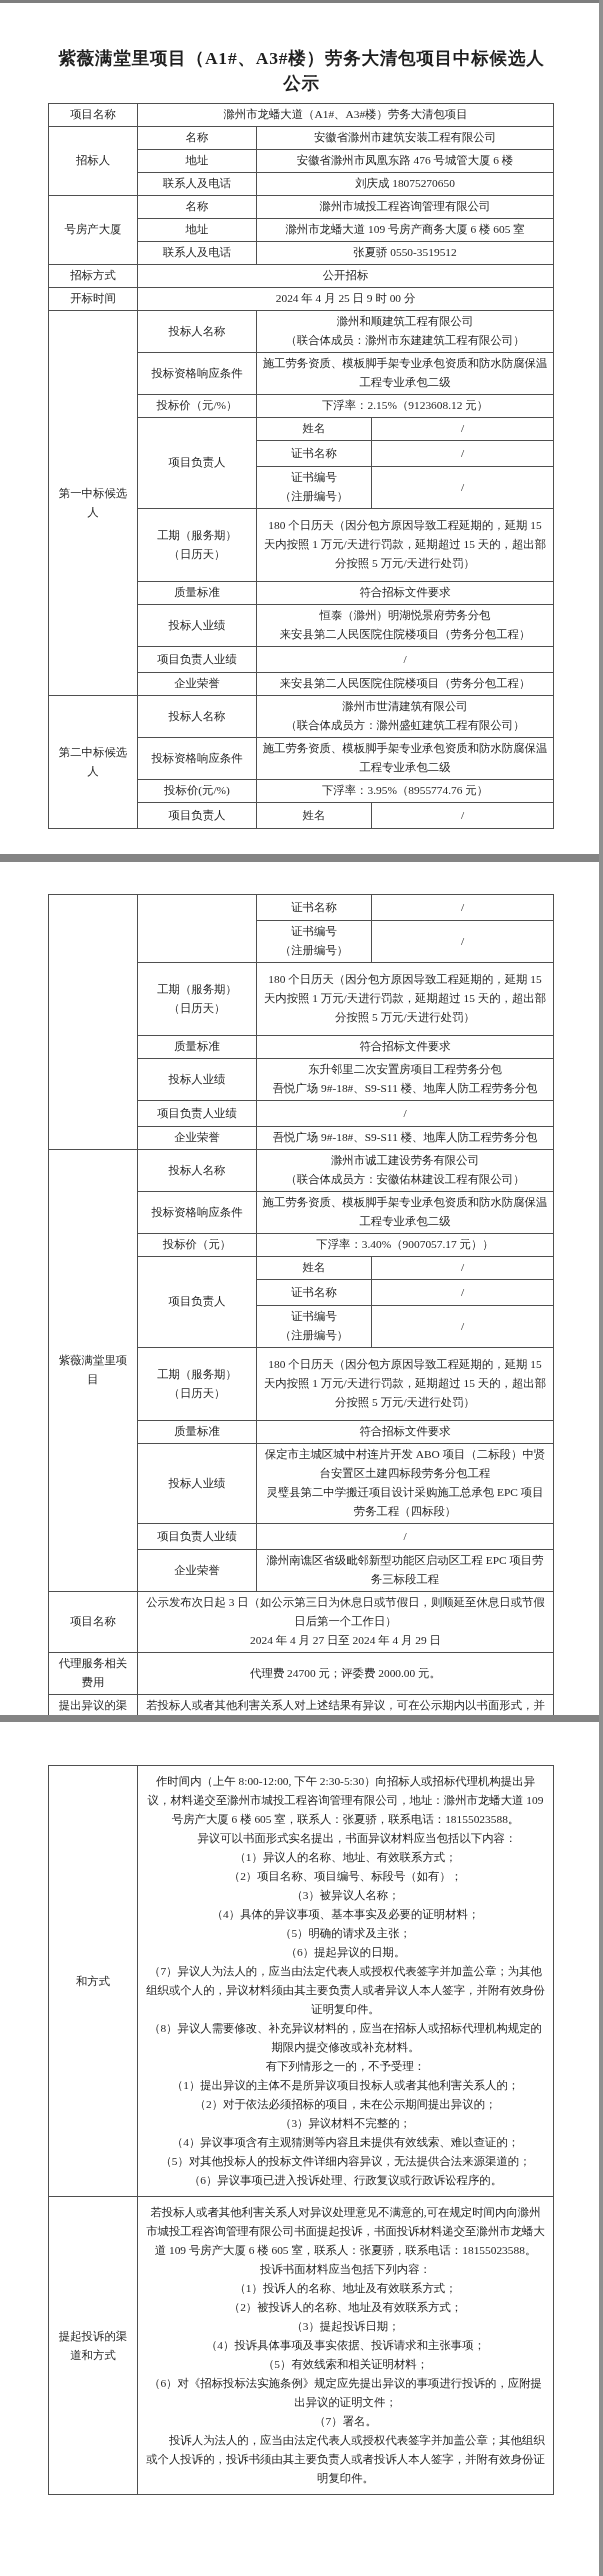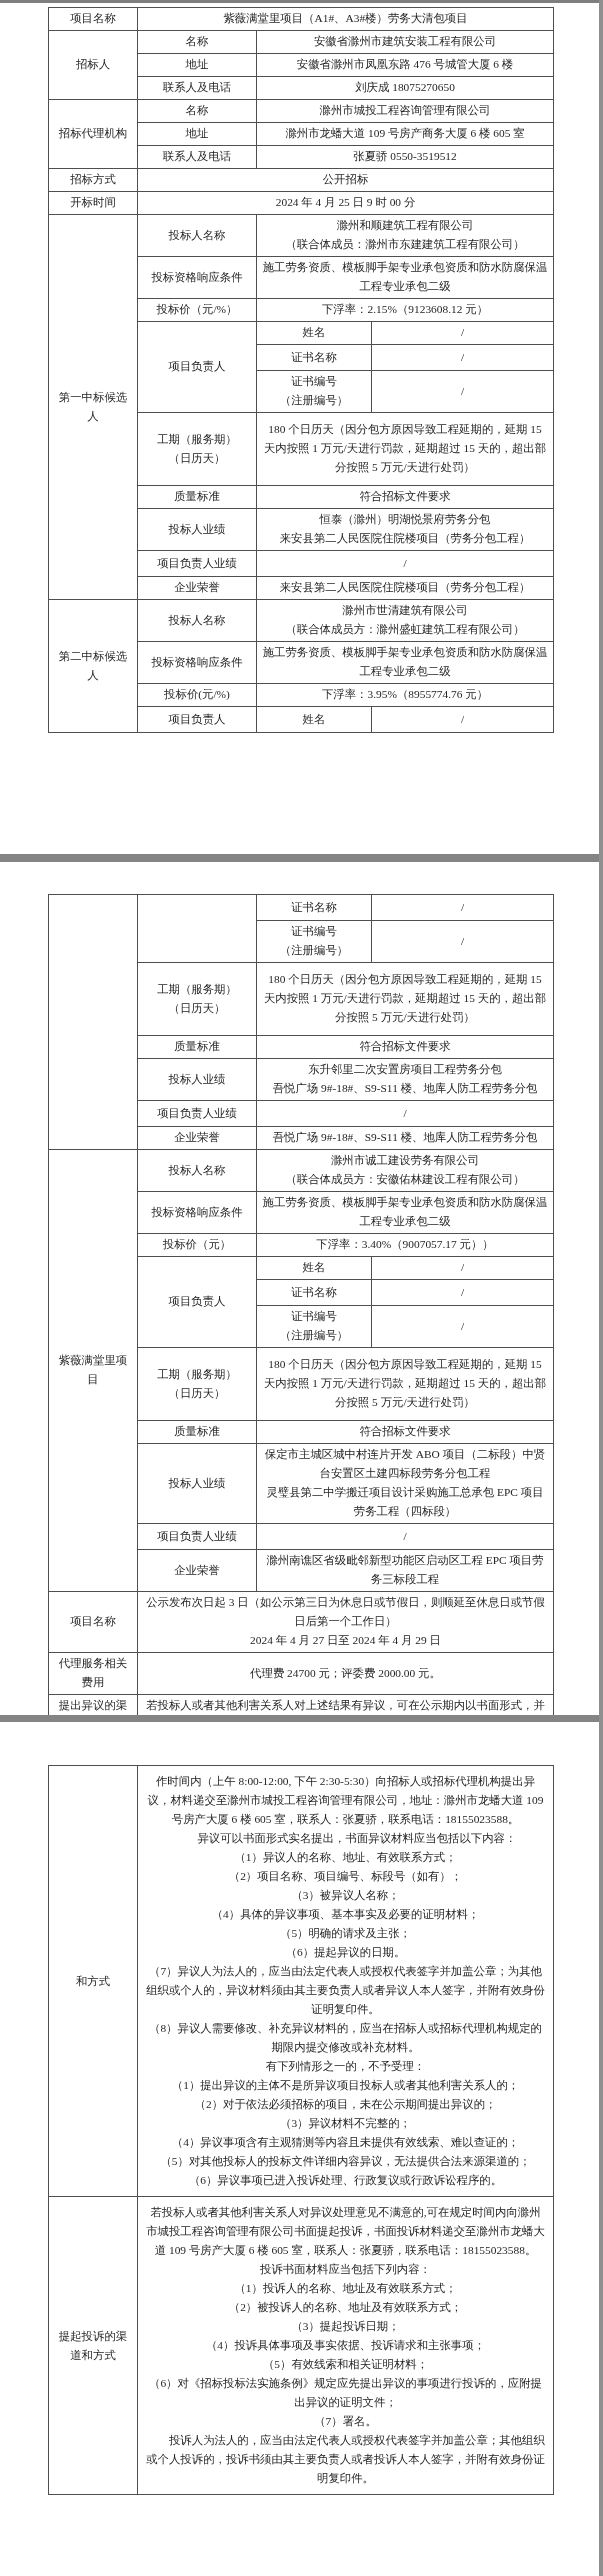--- a/index.html
+++ b/index.html
@@ -39,51 +39,52 @@
   tr.h28{height:21px;} tr.h34{height:26px;margin-left:37px;} tr.h48{height:36px;margin-left:13px;}
   tr.h52{height:40px;} tr.h76{height:58px;} tr.h96{height:73px;}
 </style>
 </head>
 <body>
 
 <div class="edge-top"></div>
 <div class="edge-right"></div>
 
 <div class="page page-a">
+  <div class="doc-title">紫薇满堂里项目（A1#、A3#楼）劳务大清包项目中标候选人公示</div>
 
   <table class="doc">
     <colgroup>
         <col style="width:89px">
         <col style="width:119px">
         <col style="width:115px">
         <col style="width:182px">
       </colgroup>
 
     <tbody>
         <tr class="h28">
       <td>项目名称</td>
-      <td colspan="3">紫薇满堂里项目（A1#、A3#楼）劳务大清包项目</td>
+      <td colspan="3">滁州市龙蟠大道（A1#、A3#楼）劳务大清包项目</td>
     </tr>
 
     <tr class="h28">
       <td rowspan="3">招标人</td>
       <td>名称</td>
       <td colspan="2">安徽省滁州市建筑安装工程有限公司</td>
     </tr>
     <tr class="h28">
       <td>地址</td>
       <td colspan="2">安徽省滁州市凤凰东路 476 号城管大厦 6 楼</td>
     </tr>
     <tr class="h28">
       <td>联系人及电话</td>
       <td colspan="2">刘庆成 18075270650</td>
     </tr>
 
     <tr class="h28">
-      <td rowspan="3">招标代理机构</td>
+      <td rowspan="3">号房产大厦</td>
       <td>名称</td>
       <td colspan="2">滁州市城投工程咨询管理有限公司</td>
     </tr>
     <tr class="h28">
       <td>地址</td>
       <td colspan="2">滁州市龙蟠大道 109 号房产商务大厦 6 楼 605 室</td>
     </tr>
     <tr class="h28">
       <td>联系人及电话</td>
       <td colspan="2">张夏骄  0550-3519512</td>

